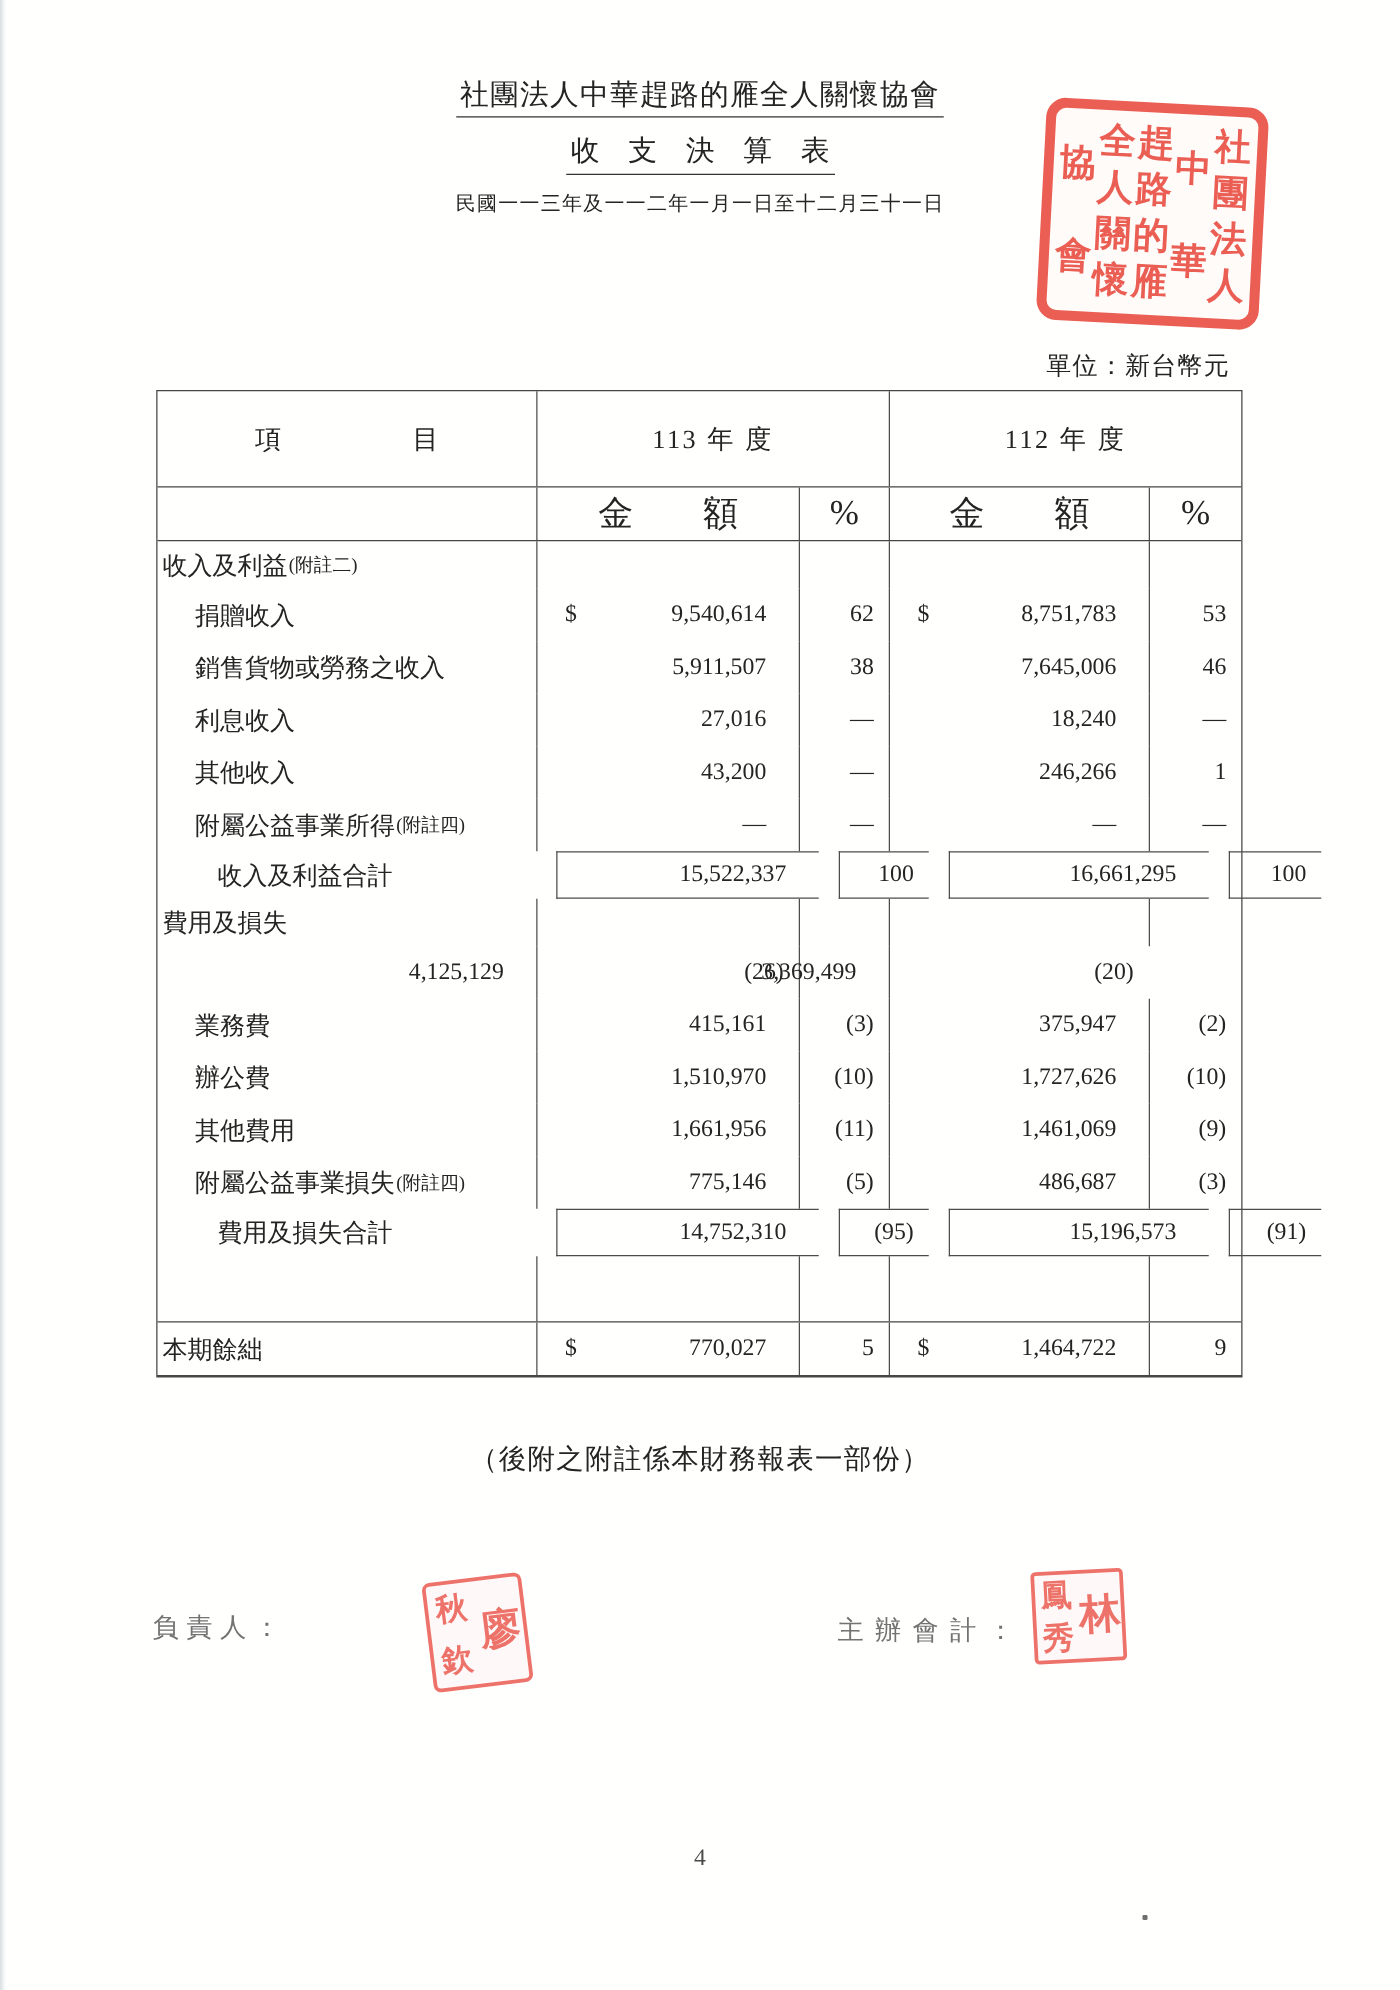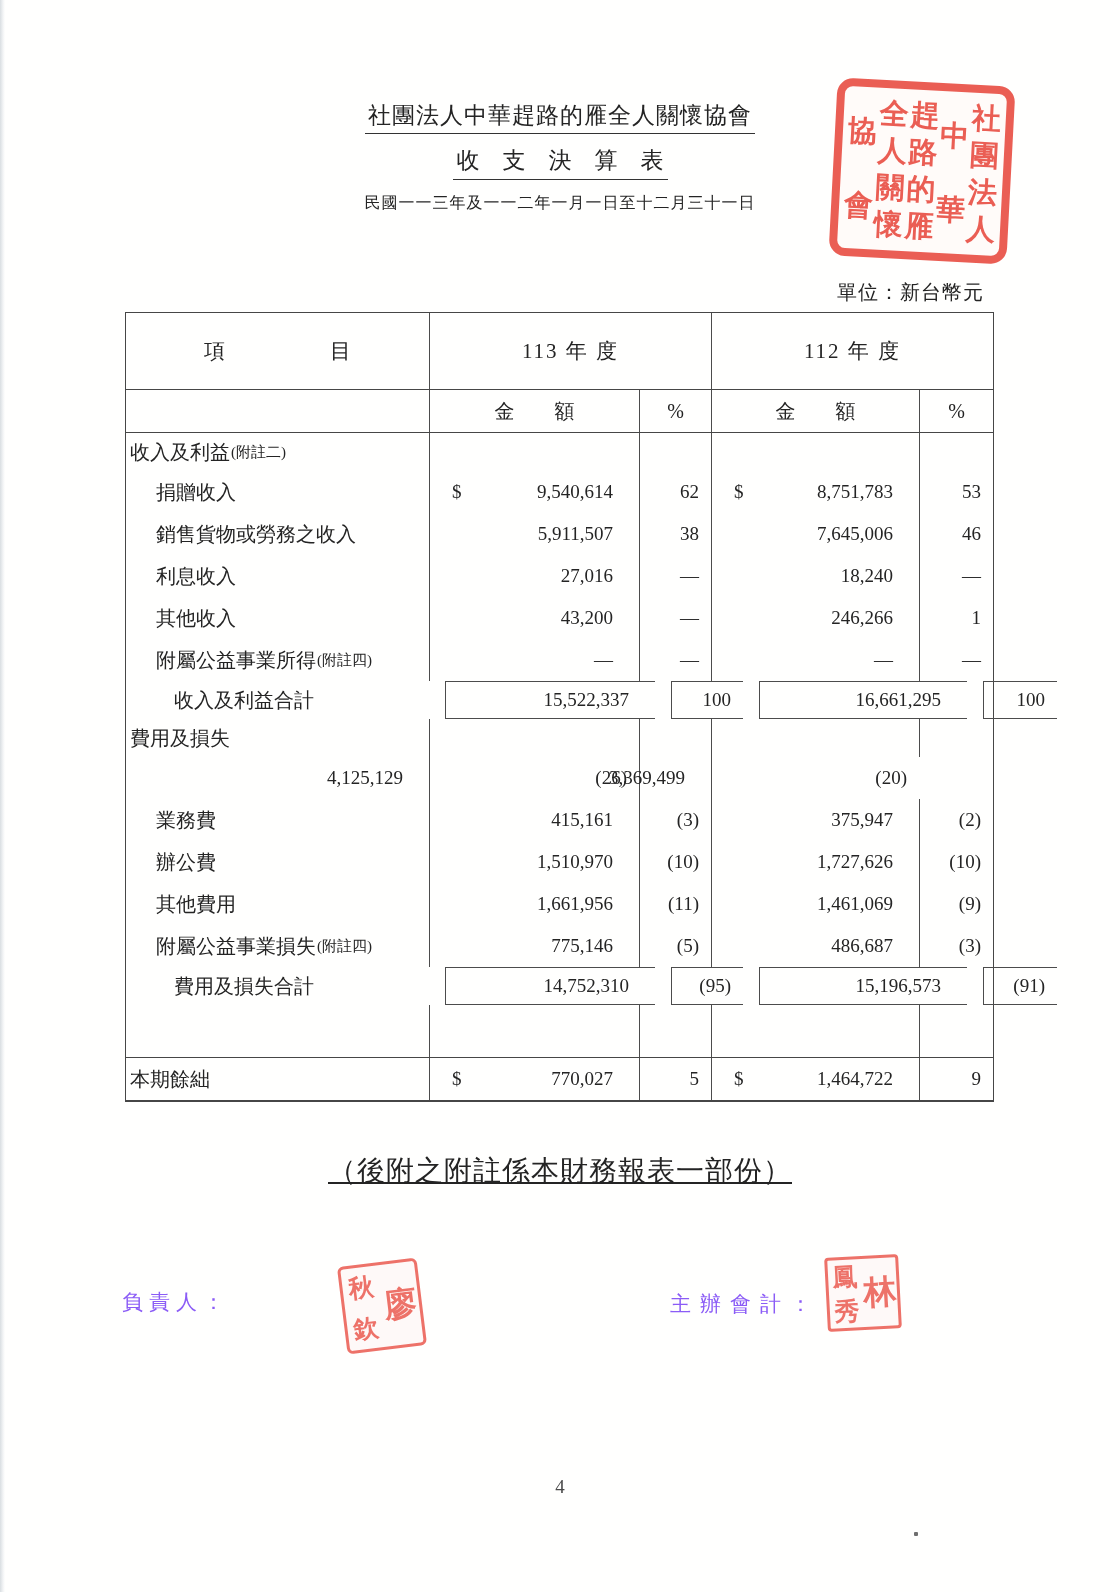--- a/index.html
+++ b/index.html
@@ -5,21 +5,21 @@
   html,body { margin:0; padding:0; background:#ffffff; }
   .page {
     position:relative; width:1120px; height:1592px; background:#fffffe;
     font-family:"Liberation Serif","DejaVu Serif",serif; color:#242424; overflow:hidden;
   }
   .scan-edge { position:absolute; left:0; top:0; width:5px; height:100%;
     background:linear-gradient(to right,#ccd3d8,#eef0f2 60%,rgba(255,255,255,0)); opacity:.75; }
 
   
   .doc-header { position:absolute; top:0; left:0; width:1120px; text-align:center; }
-  .org-name { width:fit-content; margin:100px auto 0; font-size:23px; letter-spacing:1px;
+  .org-name { width:fit-content; margin:60px auto 0; font-size:23px; letter-spacing:1px;
     border-bottom:1.6px solid #333; padding:0 3px 2px; }
   .doc-title { width:fit-content; margin:11px auto 0; font-size:23px;
     border-bottom:1.6px solid #333; padding:0 4px 3px; }
   .period { width:fit-content; margin:13px auto 0; font-size:16px; letter-spacing:1px; }
   .unit { position:absolute; top:279px; right:136px; font-size:20px; letter-spacing:1px;font-family:Liberation Serif, serif; }
 
   
   .org-seal { position:absolute; left:833px; top:82px; width:178px; height:178px; box-sizing:border-box;
     border:8px solid var(--seal-red,#e8483d); border-radius:16px; transform:rotate(3deg);
     display:flex; flex-direction:row-reverse; justify-content:space-between; padding:7px 4px;
@@ -30,39 +30,39 @@
   
   .fin-table { position:absolute; left:125px; top:312px; width:867px; box-sizing:content-box;
     border:1.6px solid #464646; border-bottom-width:2.5px; font-size:19px; }
   .trow { display:grid; grid-template-columns:303px 210px 72px 208px 74px; }
   .trow > .cell:not(:first-child) { border-left:1.5px solid #4c4c4c; }
   .thead1 { grid-template-columns:303px 282px 282px; height:76px; border-bottom:1.6px solid #464646; }
   .thead2 { height:42px; border-bottom:1.6px solid #464646; }
   .cell { display:flex; align-items:center; box-sizing:border-box; min-width:0; }
   .h-item,.h-year { justify-content:center; font-size:21px; }
   .h-year { letter-spacing:2px; }
-  .h-sub { justify-content:center; font-size:20px; }
+  .h-sub { justify-content:center; font-size:28px; }
   .t-section { height:38px; }
   .t-item { height:42px; }
   .t-subtotal { height:38px;gap:16px; }
   .t-spacer { height:52px; }
   .t-total { height:42px; border-top:1.6px solid #464646; }
   .c-label { padding-left:4px; font-size:20px; white-space:nowrap; }
   .ind1 { padding-left:30px;text-align:center; }
   .ind2 { padding-left:48px; }
   .note { font-size:15px; margin-left:1px; }
   .c-amt { justify-content:flex-end; padding-right:26px; position:relative; }
   .c-amt .dollar { position:absolute; left:22px; }
   .c-pct { justify-content:flex-end; padding-right:12px; }
   .t-subtotal .c-amt, .t-subtotal .c-pct {
     border-top:1.5px solid #4c4c4c; border-bottom:1.5px solid #4c4c4c; }
 
   
-  .footnote { position:absolute; top:1152px; left:0; width:1120px; text-align:center; font-size:28px; letter-spacing:1px;text-decoration:underline; }
-  .sig { position:absolute; font-size:21px; color:#8b5cf6; }
+  .footnote { position:absolute; top:1152px; left:0; width:1120px; text-align:center; font-size:22px; letter-spacing:1px; }
+  .sig { position:absolute; font-size:21px; color:#737373; }
   .sig-principal { left:122px; top:1288px; letter-spacing:6px; }
   .sig-accountant { left:670px; top:1290px; letter-spacing:9px;font-family:Liberation Serif, serif; }
   .pstamp { position:absolute; display:flex; box-sizing:border-box; font-weight:bold;
     border:3px solid var(--pseal-red,#eb5a50); color:var(--pseal-red,#eb5a50);
     background:rgba(240,120,110,0.05); opacity:.85; }
   .stamp-principal { left:342px; top:1262px; width:80px; height:88px; transform:rotate(-7deg); border-radius:6px; }
   .stamp-accountant { left:826px; top:1256px; width:74px; height:74px; transform:rotate(-3deg); border-radius:4px; }
   .pcol { flex:1; display:flex; flex-direction:column; justify-content:space-around; align-items:center;
     font-size:25px; line-height:1; }
   .pcol.single { justify-content:center; font-size:33px; }

